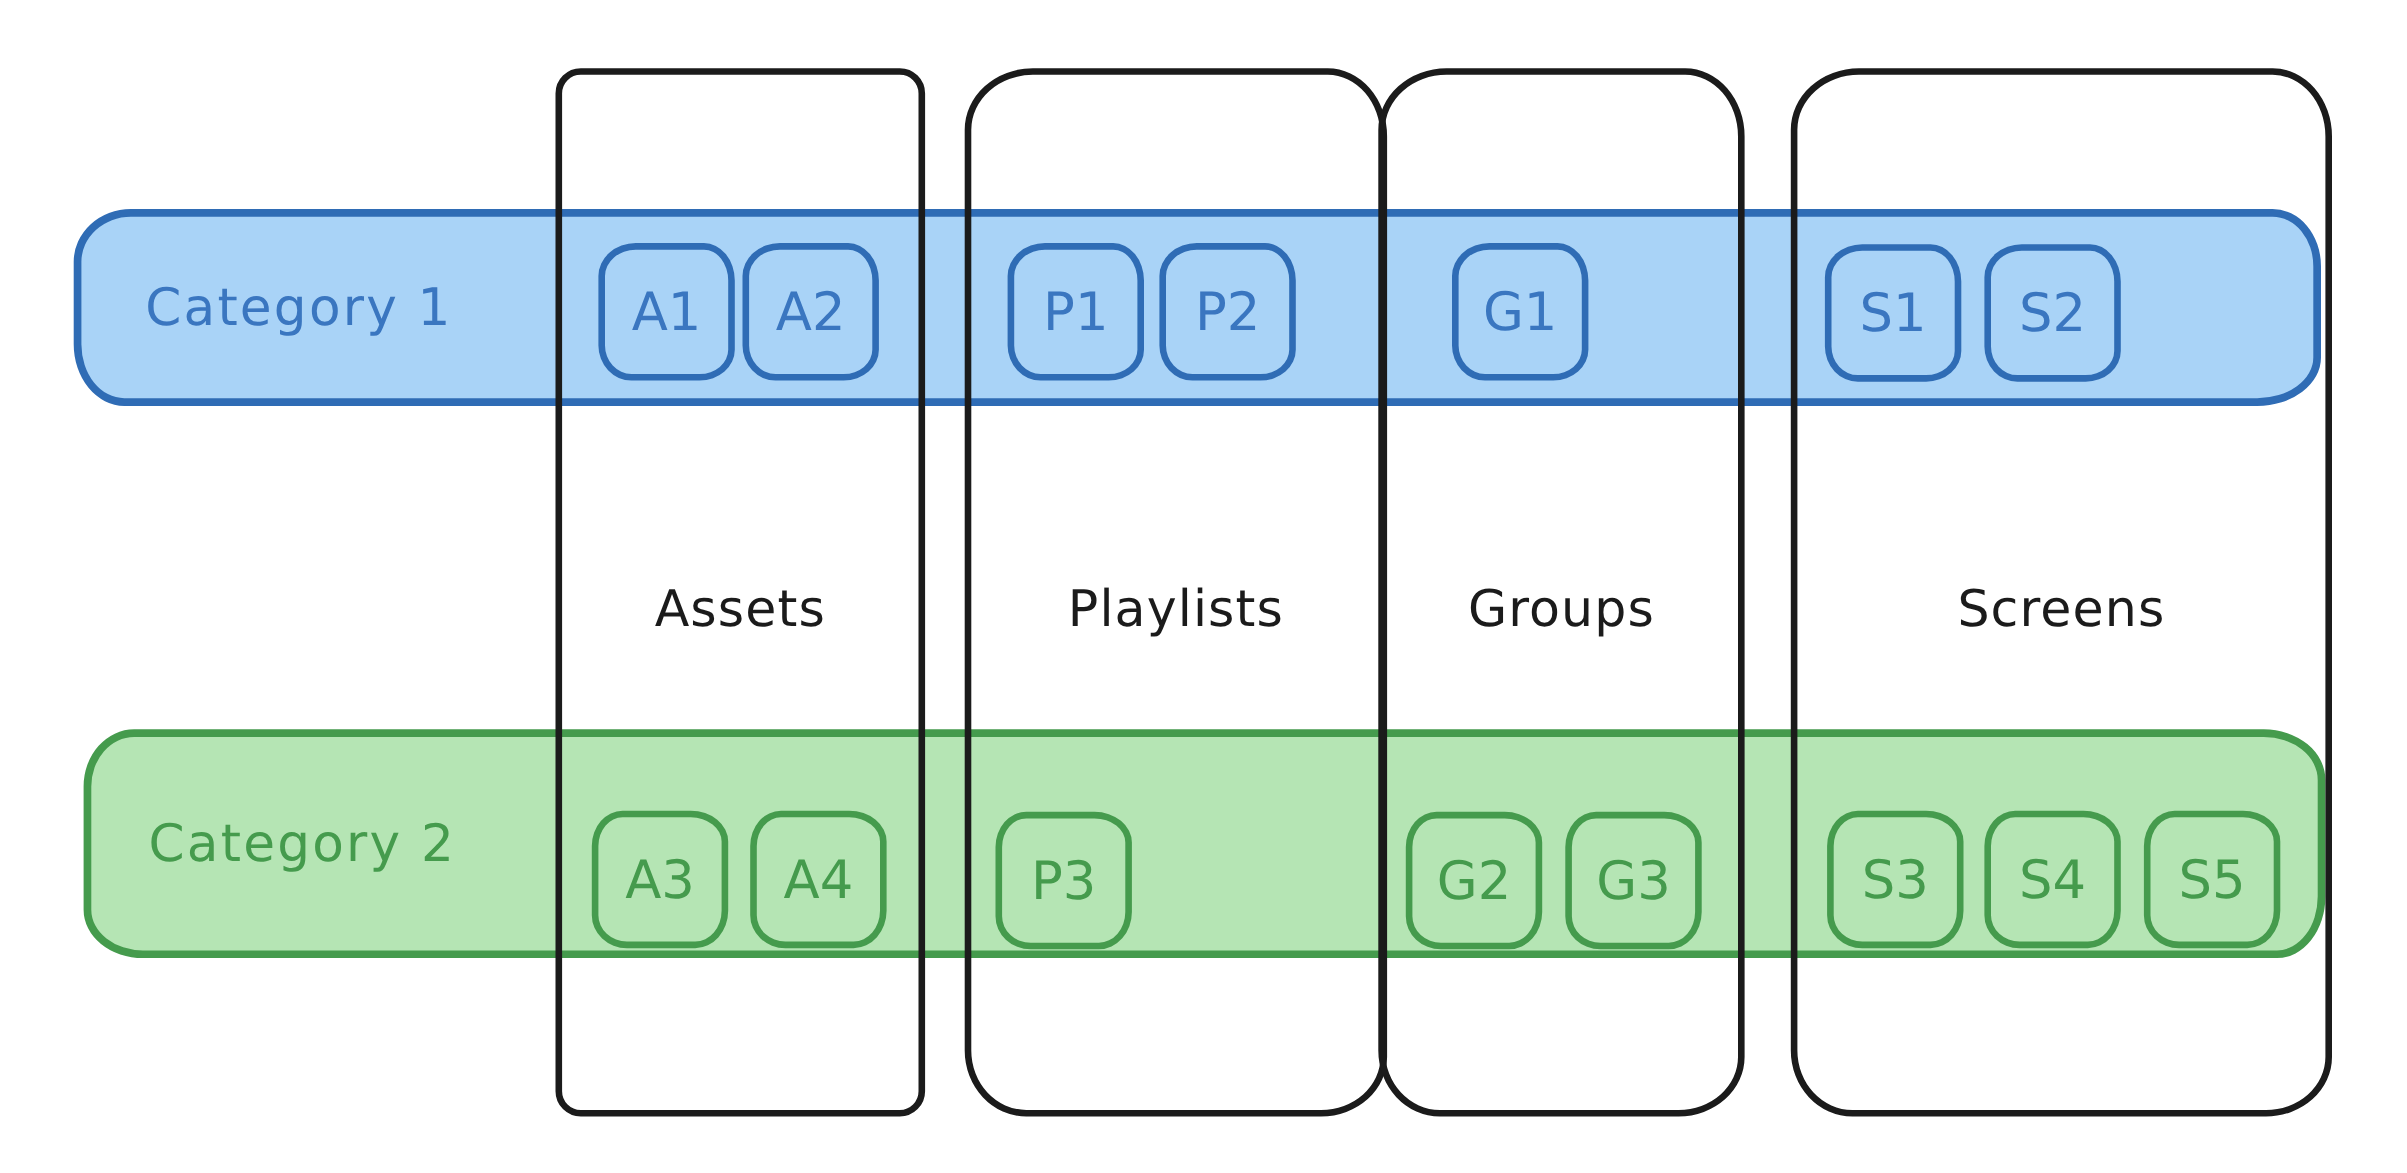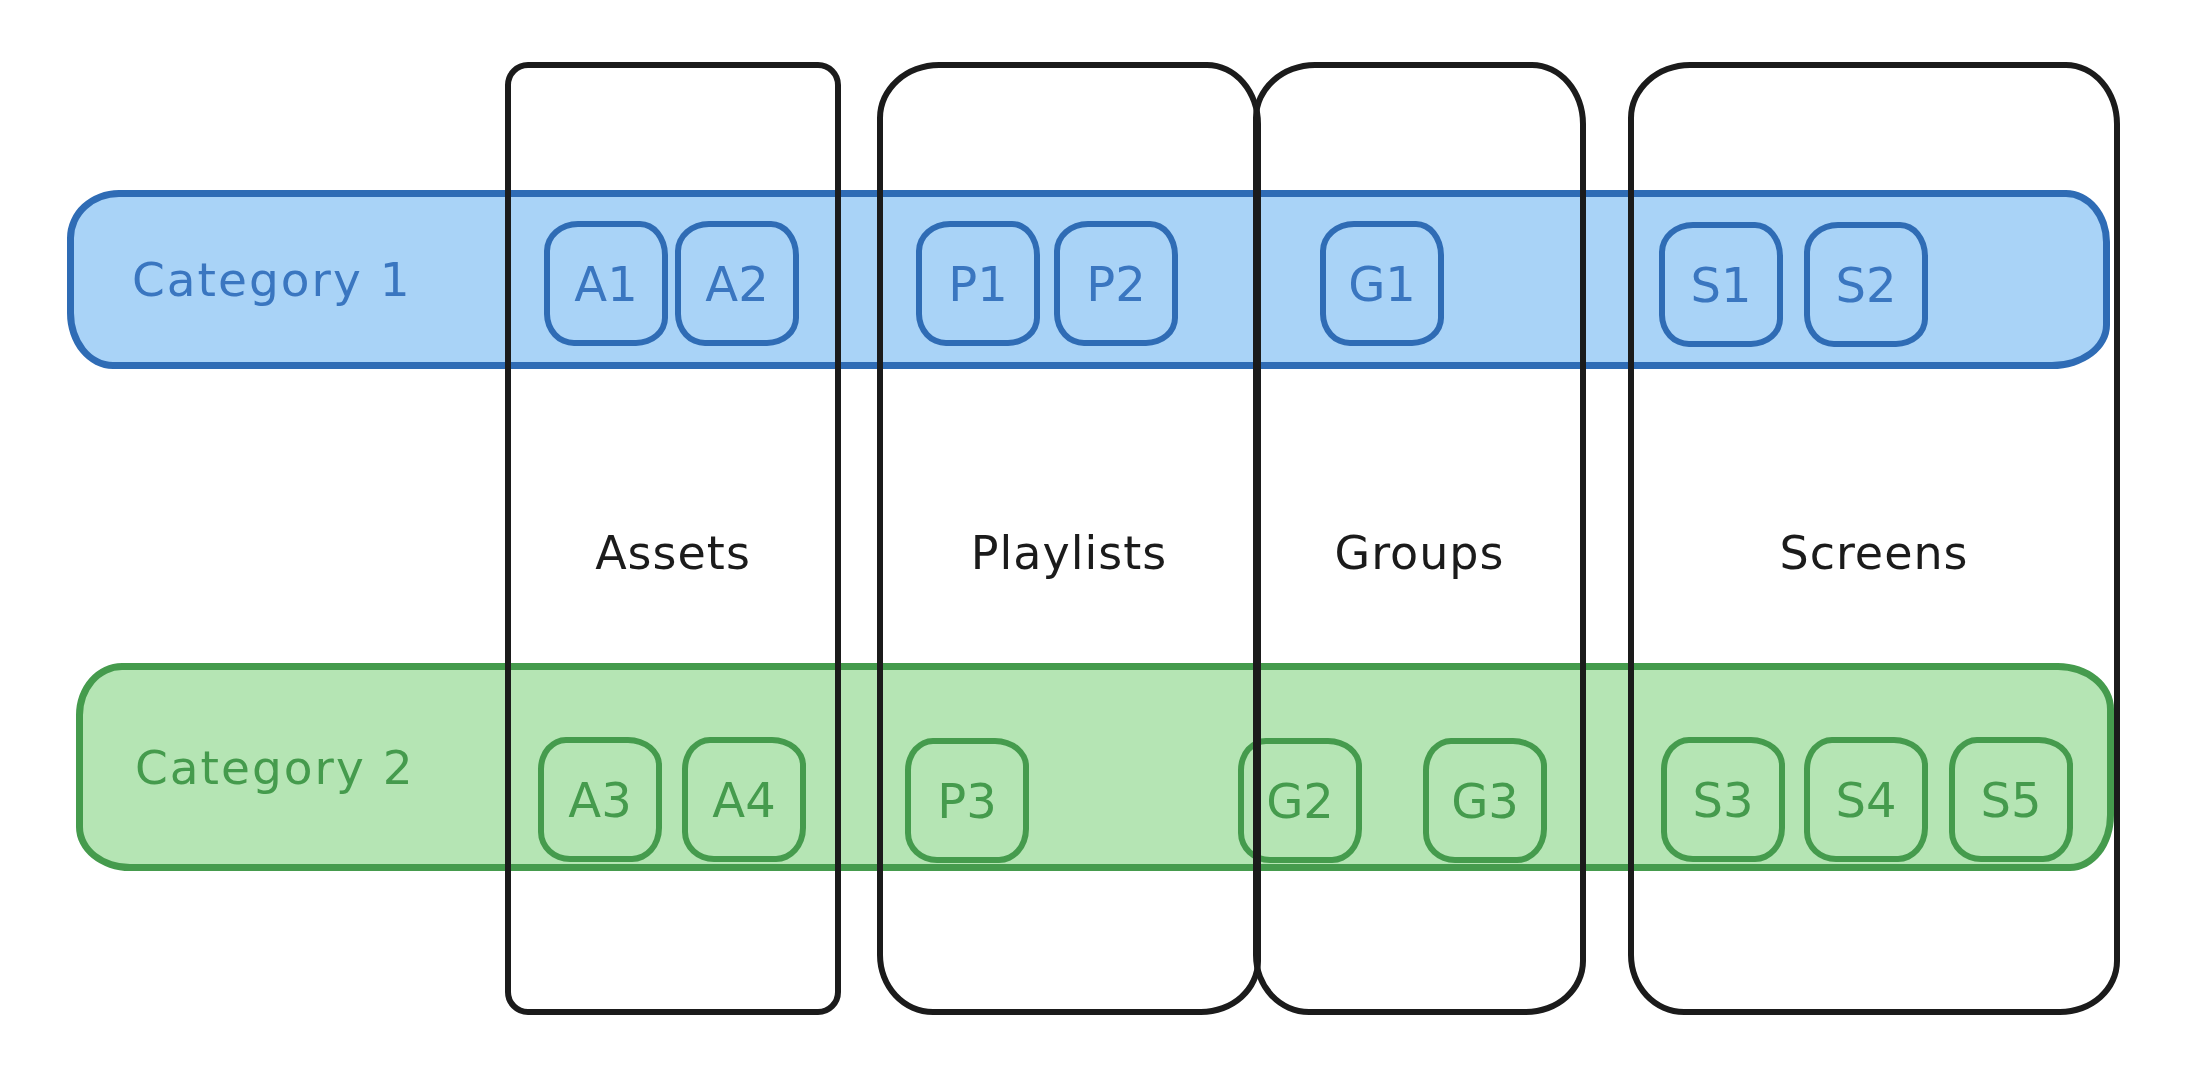--- a/index.html
+++ b/index.html
@@ -120,19 +120,19 @@
   <div class="item blue" style="left:675px; top:221px;">A2</div>
   <div class="item blue" style="left:916px; top:221px;">P1</div>
   <div class="item blue" style="left:1054px; top:221px;">P2</div>
   <div class="item blue" style="left:1320px; top:221px;">G1</div>
   <div class="item blue" style="left:1659px; top:222px;">S1</div>
   <div class="item blue" style="left:1804px; top:222px;">S2</div>
 
   <div class="item green" style="left:538px; top:737px;">A3</div>
   <div class="item green" style="left:682px; top:737px;">A4</div>
   <div class="item green" style="left:905px; top:738px;">P3</div>
-  <div class="item green" style="left:1238px; top:738px;">G2</div>
+  <div class="item green" style="left:1278px; top:738px;">G2</div>
   <div class="item green" style="left:1423px; top:738px;">G3</div>
   <div class="item green" style="left:1661px; top:737px;">S3</div>
   <div class="item green" style="left:1804px; top:737px;">S4</div>
   <div class="item green" style="left:1949px; top:737px;">S5</div>
 
 </div>
 
 </body></html>

